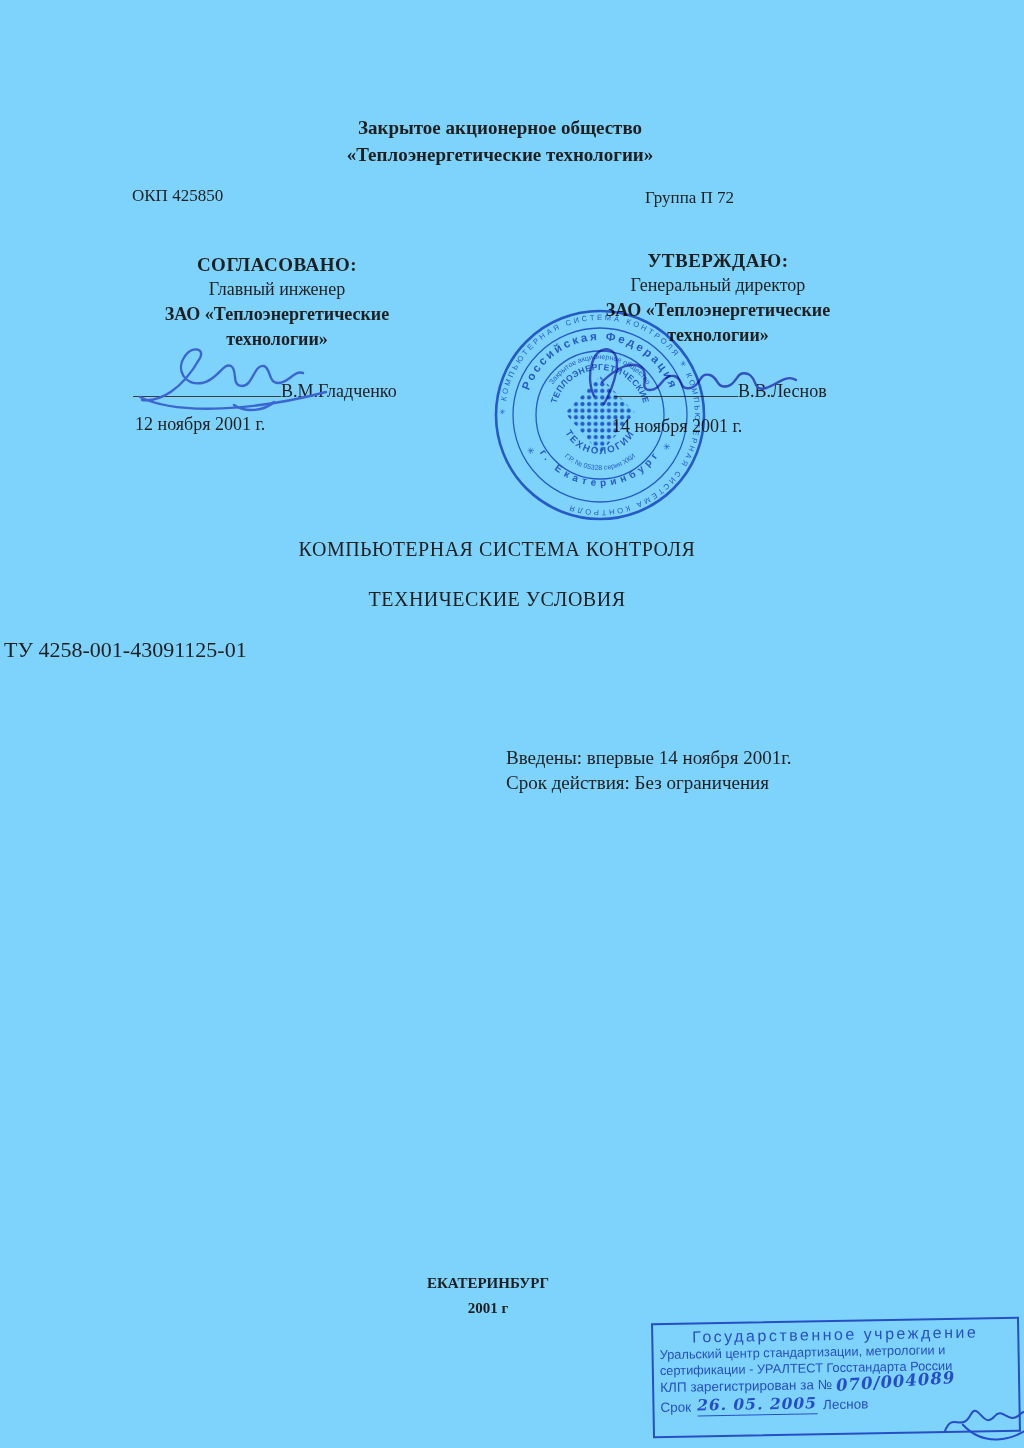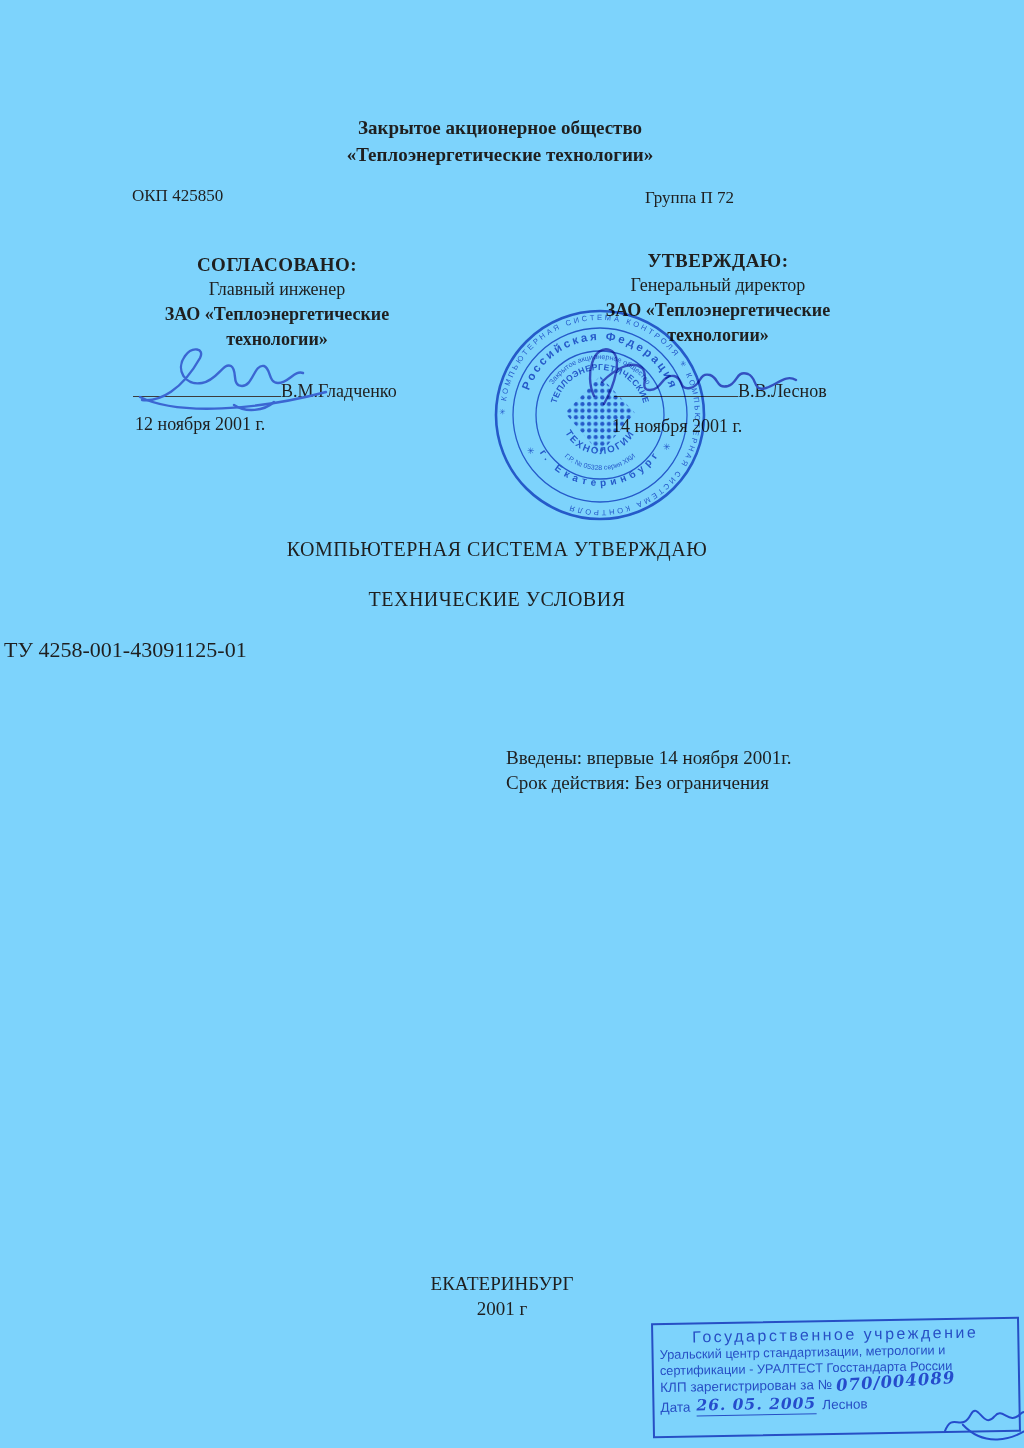--- a/index.html
+++ b/index.html
@@ -15,21 +15,21 @@
   .grp{left:645px;top:188px;font-size:17px;}
   .col{width:300px;font-size:18px;line-height:25px;text-align:center;}
   .col .ttl{font-weight:bold;font-size:19px;letter-spacing:.5px;}
   .sig-row{font-size:18px;white-space:nowrap;}
   .rule{display:inline-block;border-bottom:1.6px solid #3c3c3c;height:14px;vertical-align:baseline;}
   .date{font-size:18px;}
   .doc-title{left:0;top:538px;width:994px;font-size:20px;letter-spacing:.5px;text-align:center;}
   .doc-type{left:0;top:588px;width:994px;font-size:20px;font-weight:normal;letter-spacing:.5px;text-align:center;}
   .doc-num{left:4px;top:637px;width:994px;font-size:22px;text-align:left;}
   .validity{left:506px;top:745px;font-size:19px;line-height:25px;}
-  .footer{left:0;top:1271px;width:976px;font-size:19px;line-height:25px;font-weight:normal;text-align:center;padding-left:14px;}
+  .footer{left:0;top:1271px;width:976px;font-size:15px;line-height:25px;font-weight:bold;text-align:center;}
   .sig-svg{pointer-events:none;}
   .stamp-round{left:487px;top:302px;mix-blend-mode:multiply;opacity:.92;}
   .stamp-round text{font-family:"Liberation Sans",sans-serif;}
   .regstamp{
     left:652px;top:1320px;width:352px;height:106px;
     border:2.6px solid #4356c5;color:#4356c5;
     transform:rotate(-1deg);padding:3px 6px 2px 6px;
     font-family:"Liberation Sans",sans-serif;
     mix-blend-mode:multiply;opacity:.95;
   }
@@ -133,21 +133,21 @@
       </text>
       <text font-size="7" text-anchor="middle">
         <textPath href="#rReg" startOffset="50%">Г.Р. № 05328 серия ХКИ</textPath>
       </text>
       <text x="40" y="152" font-size="9">✳</text>
       <text x="176" y="148" font-size="9">✳</text>
     </g>
     <path d="M113,74 L148,111 L113,152 L78,111 Z" fill="url(#dotp)"></path>
   </svg>
 
-  <div class="abs doc-title">КОМПЬЮТЕРНАЯ СИСТЕМА УТВЕРЖДАЮ</div>
+  <div class="abs doc-title">КОМПЬЮТЕРНАЯ СИСТЕМА КОНТРОЛЯ</div>
   <div class="abs doc-type">ТЕХНИЧЕСКИЕ УСЛОВИЯ</div>
   <div class="abs doc-num">ТУ 4258-001-43091125-01</div>
 
   <div class="abs validity">
     <div>Введены: впервые 14 ноября 2001г.</div>
     <div>Срок действия: Без ограничения</div>
   </div>
 
   <div class="abs footer">
     <div>ЕКАТЕРИНБУРГ</div>
@@ -155,21 +155,21 @@
   </div>
 
   <div class="abs regstamp">
     <div class="rs-l1">Государственное учреждение</div>
     <div class="rs-sm">Уральский центр стандартизации, метрологии и</div>
     <div class="rs-sm">сертификации - УРАЛТЕСТ Госстандарта России</div>
     <div class="rs-l4">
       <span>КЛП зарегистрирован за №</span><span class="hand hand-num">070/004089</span>
     </div>
     <div class="rs-l5">
-      <span>Дата</span><span class="hand hand-date">26. 05. 2005</span><span>Леснов</span>
+      <span>Срок</span><span class="hand hand-date">26. 05. 2005</span><span>Леснов</span>
     </div>
     <svg class="rs-sign" width="96" height="44" viewBox="0 0 96 44">
       <g fill="none" stroke="#4053cd" stroke-width="2" stroke-linecap="round">
         <path d="M4,28 C12,8 20,30 30,12 C38,-2 42,28 54,14 C62,4 68,24 80,12 C86,6 90,18 94,14"></path>
         <path d="M22,22 C42,44 70,40 92,24"></path>
       </g>
     </svg>
   </div>
 
 </div>

